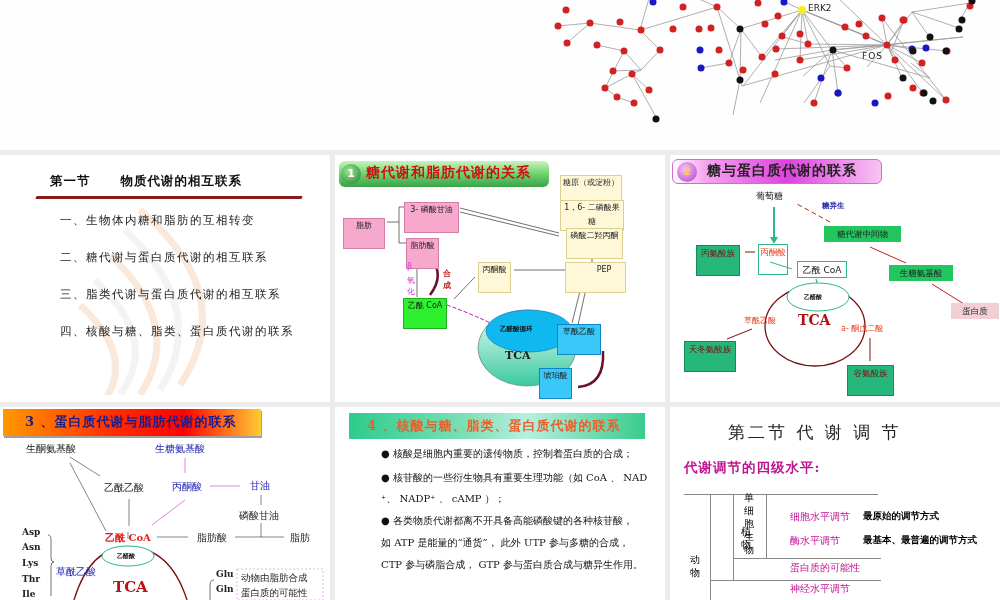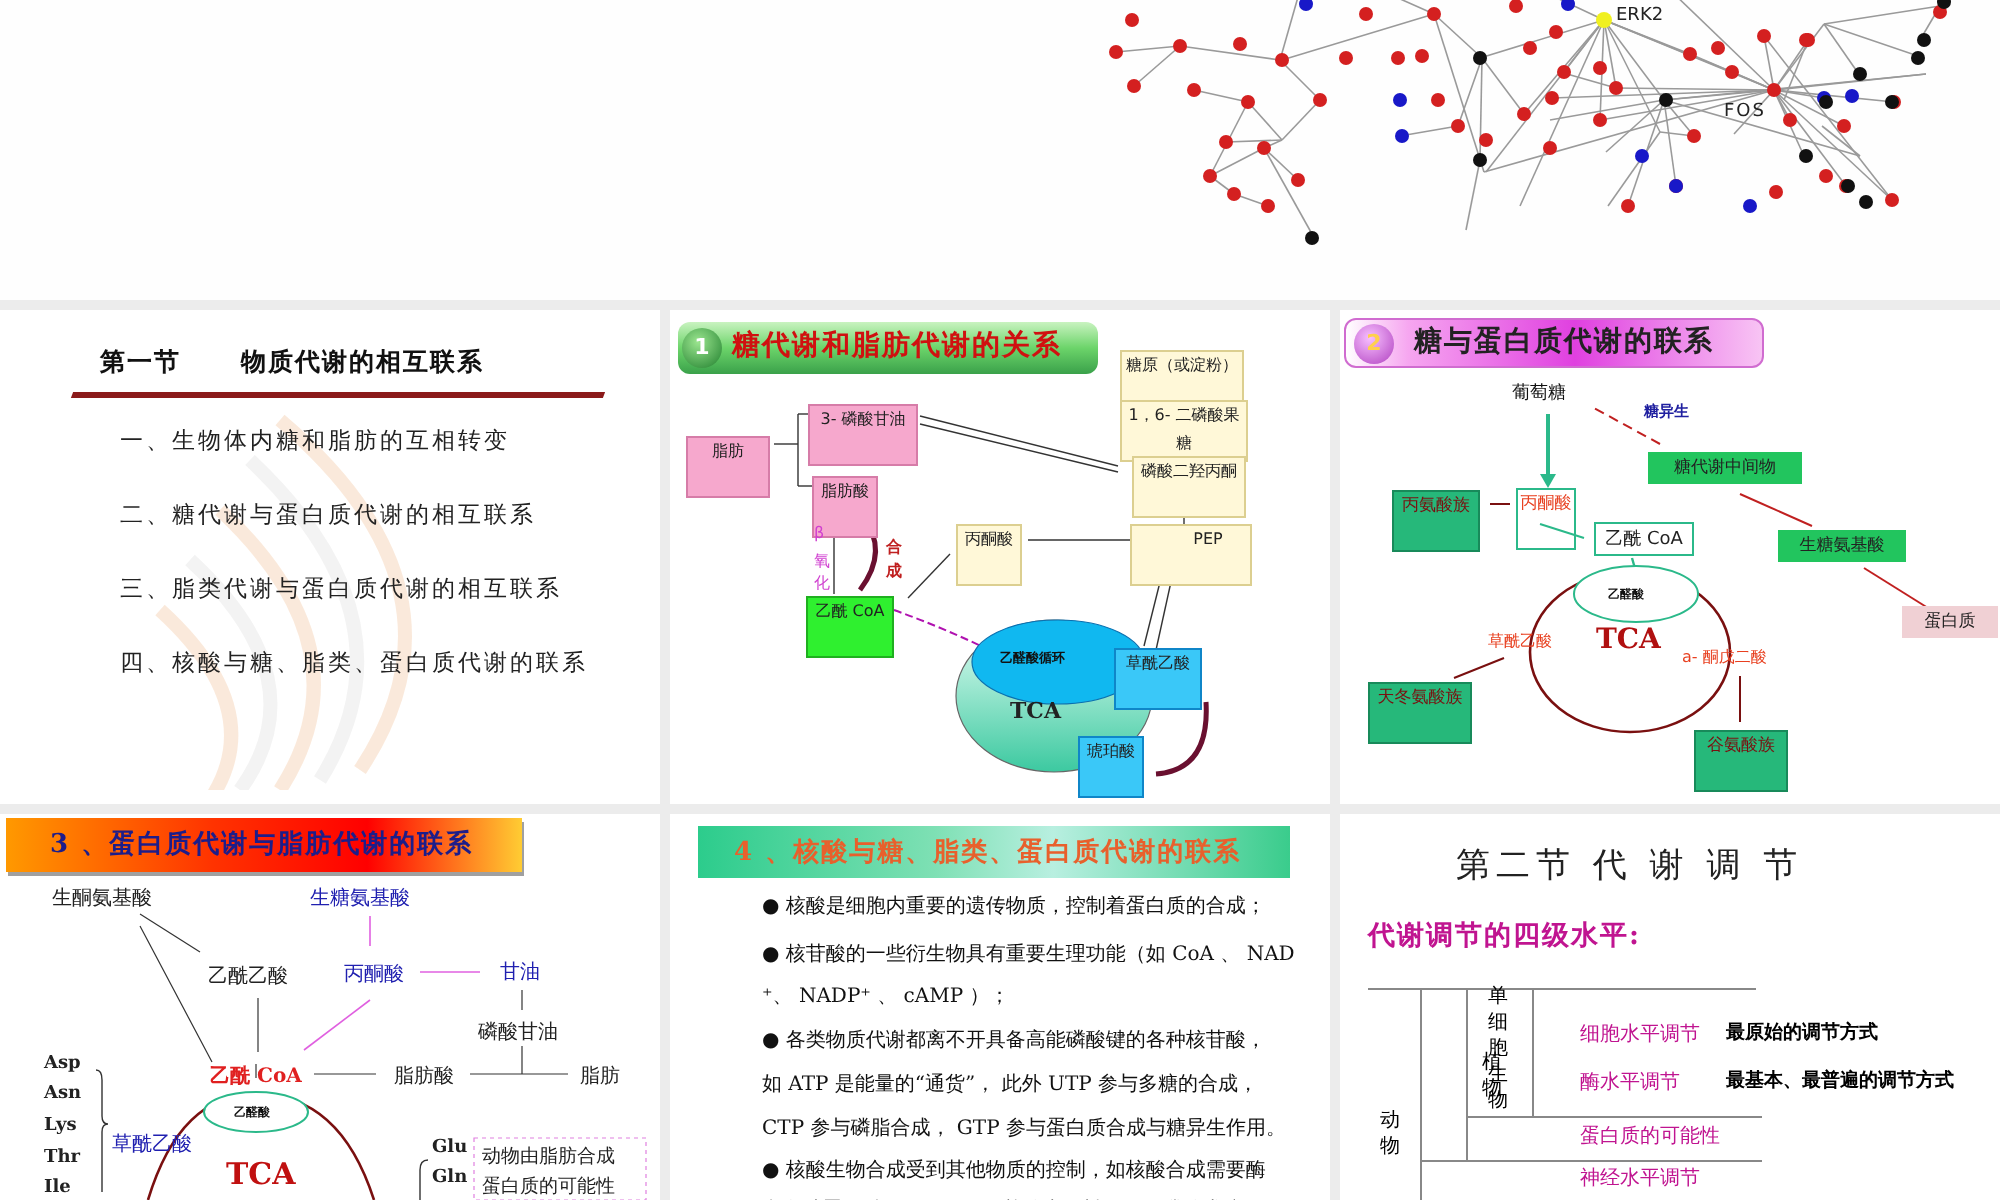--- a/index.html
+++ b/index.html
@@ -388,21 +388,20 @@
 <div class="slide s5">
   <div class="abs banner5">
     <span class="txt">4 、核酸与糖、脂类、蛋白质代谢的联系</span>
   </div>
   <p style="top:39px;left:28px">●  核酸是细胞内重要的遗传物质，控制着蛋白质的合成；</p>
   <p style="top:63px;left:28px">● 核苷酸的一些衍生物具有重要生理功能（如 CoA 、 NAD</p>
   <p style="top:84px;left:28px">⁺、 NADP⁺ 、 cAMP ）；</p>
   <p style="top:106px;left:28px">●  各类物质代谢都离不开具备高能磷酸键的各种核苷酸，</p>
   <p style="top:128px;left:28px">如 ATP 是能量的“通货”， 此外 UTP 参与多糖的合成，</p>
   <p style="top:150px;left:28px">CTP 参与磷脂合成， GTP 参与蛋白质合成与糖异生作用。</p>
-  <p style="top:171px;left:28px">●  核酸生物合成受到其他物质的控制，如核酸合成需要酶</p>
   <p style="top:191px;left:28px">和多种蛋白质因子，需要氨基酸为原料，需要磷酸戊糖</p>
 </div>
 
 <div class="slide s6">
   <div class="abs s6-title">第二节   代 谢 调 节</div>
   <div class="abs s6-sub">代谢调节的四级水平:</div>
   <div>
     <div class="hline" style="left:14px;top:87px;width:194px;"></div>
     <div class="vline" style="left:40px;top:87px;height:106px;"></div>
     <div class="vline" style="left:63px;top:87px;height:86px;"></div>

